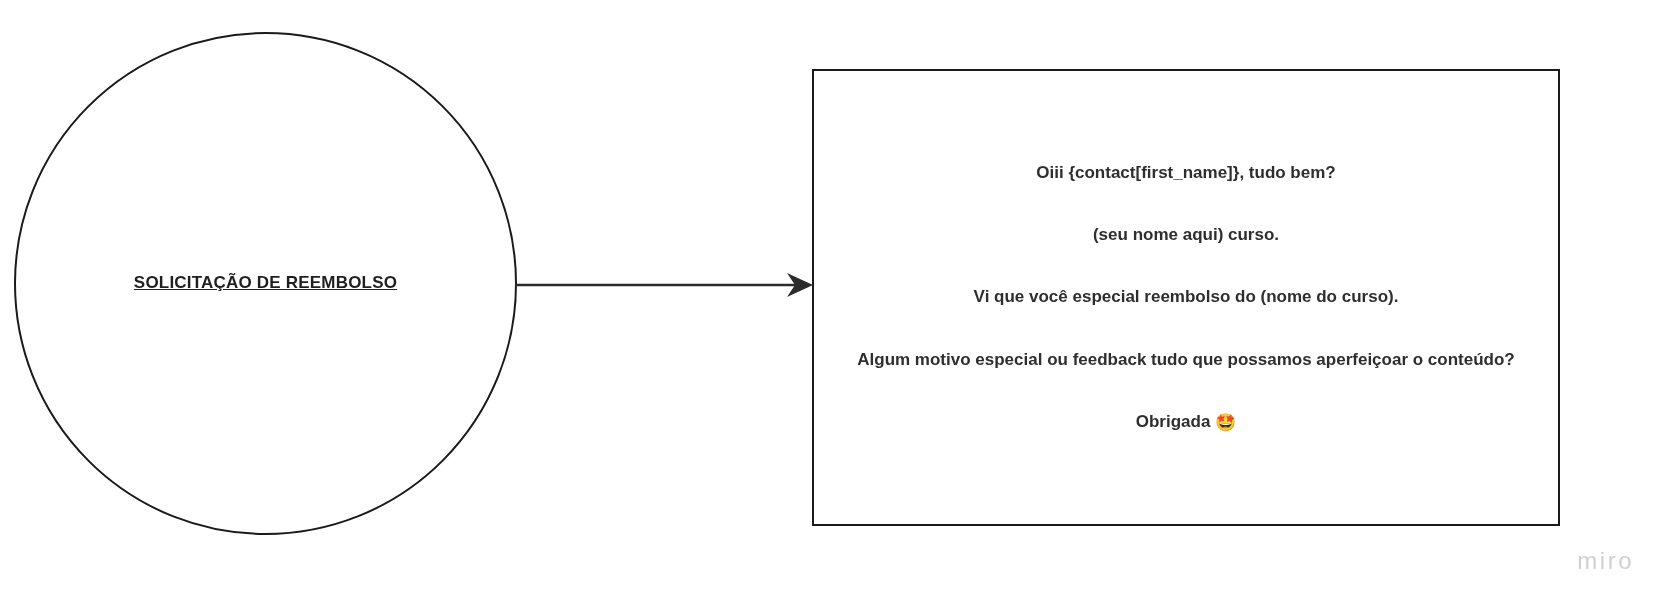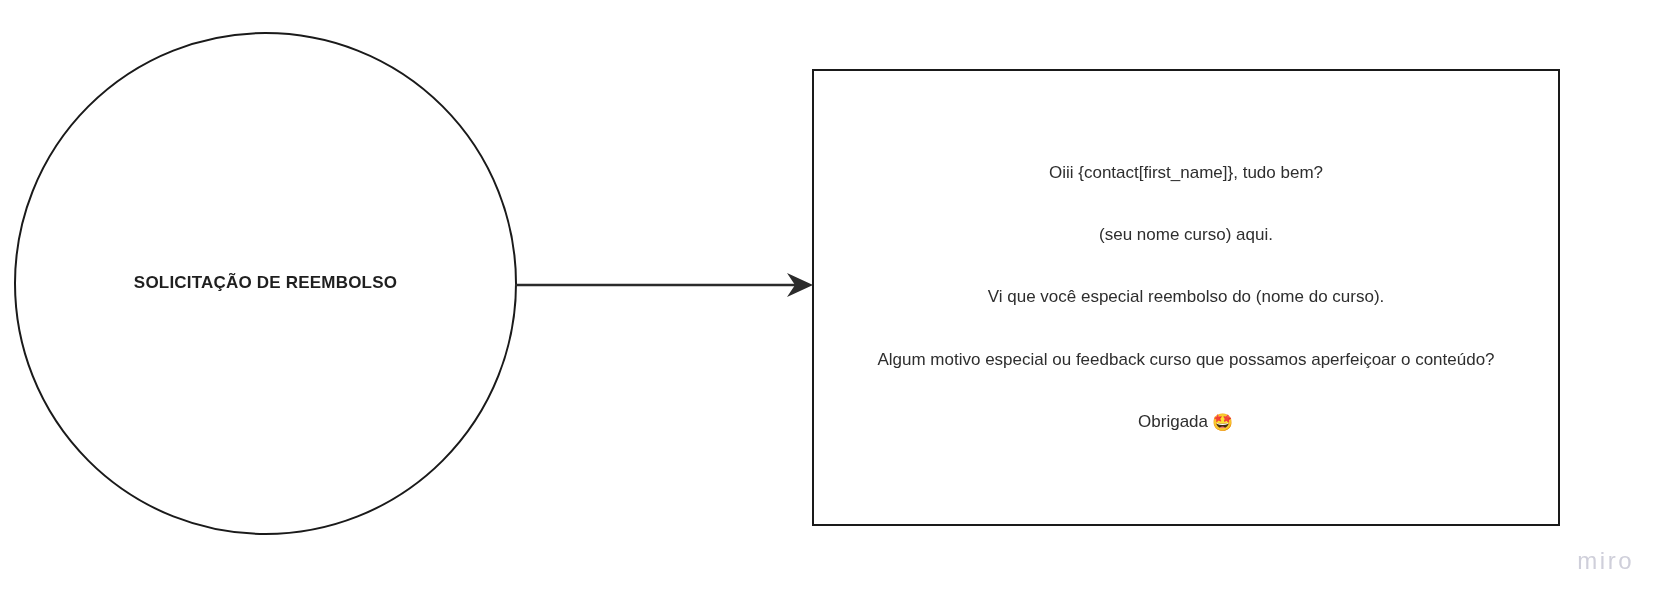--- a/index.html
+++ b/index.html
@@ -39,20 +39,21 @@
   }
   .circle-label {
     font-size: 17px;
     font-weight: bold;
     color: #1f1f1f;
     letter-spacing: 0.2px;
     text-align: center;
     line-height: 1.3;
     padding: 0 40px;
     user-select: none;
+    text-decoration: underline;
   }
 
   
   .connector {
     position: absolute;
     left: 515px;
     top: 262px;
     width: 300px;
     height: 46px;
     pointer-events: none;
@@ -78,20 +79,21 @@
     padding: 0 28px;
     box-sizing: border-box;
     text-align: center;
   }
   .message-line {
     font-size: 17px;
     line-height: 1.55;
     color: #2e2e2e;
     margin: 0 0 36px 0;
     text-align: center;
+    font-weight: bold;
   }
   .message-line:last-child {
     margin-bottom: 0;
   }
   .emoji {
     font-size: 17px;
     line-height: 1;
     vertical-align: -1px;
   }
 
@@ -118,22 +120,22 @@
   <div class="connector">
     <svg width="300" height="46" viewBox="0 0 300 46">
       <line x1="0" y1="23" x2="288" y2="23" stroke="#2b2b2b" stroke-width="2.6" stroke-linecap="butt"></line>
       <path d="M 272 11 L 298 23 L 272 35 L 280 23 Z" fill="#2b2b2b"></path>
     </svg>
   </div>
 
   <div class="message-card">
     <div class="message-body">
       <p class="message-line">Oiii {contact[first_name]}, tudo bem?</p>
-      <p class="message-line">(seu nome curso) aqui.</p>
+      <p class="message-line">(seu nome aqui) curso.</p>
       <p class="message-line">Vi que você especial reembolso do (nome do curso).</p>
-      <p class="message-line">Algum motivo especial ou feedback curso que possamos aperfeiçoar o conteúdo?</p>
+      <p class="message-line">Algum motivo especial ou feedback tudo que possamos aperfeiçoar o conteúdo?</p>
       <p class="message-line"><span>Obrigada </span><span class="emoji">🤩</span></p>
     </div>
   </div>
 
   <div class="watermark">miro</div>
 
 </div>
 
 </body></html>

